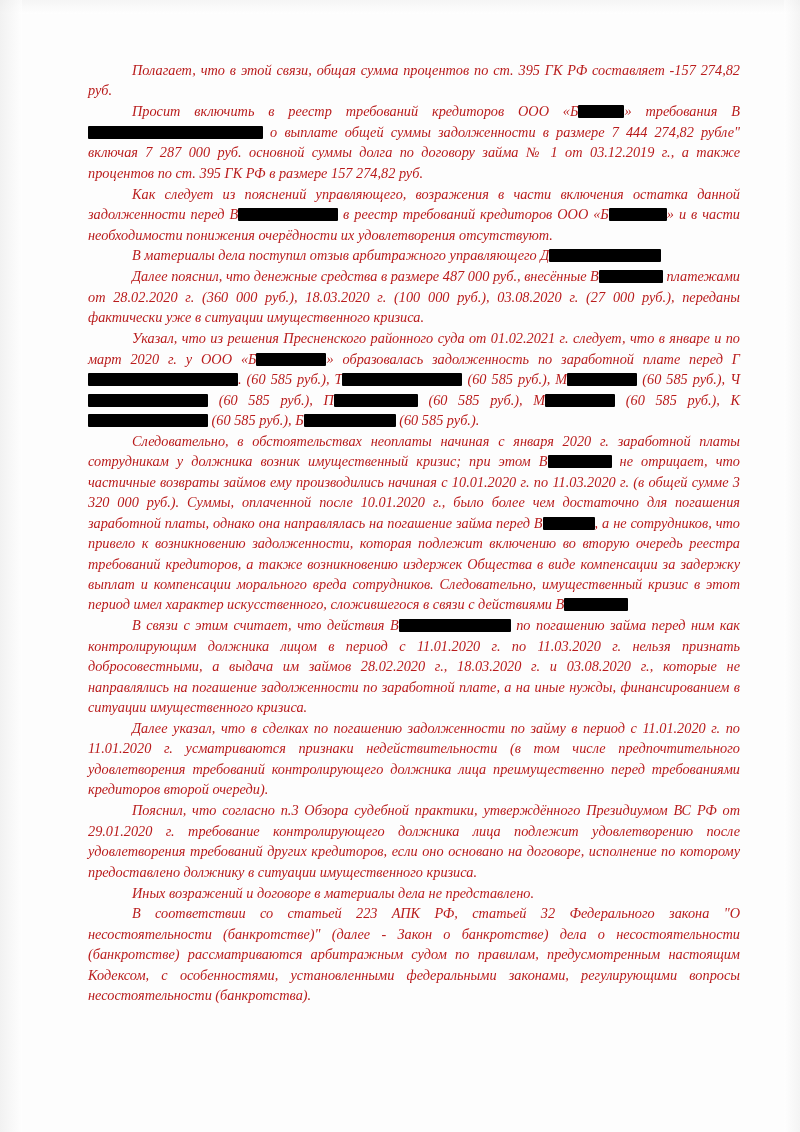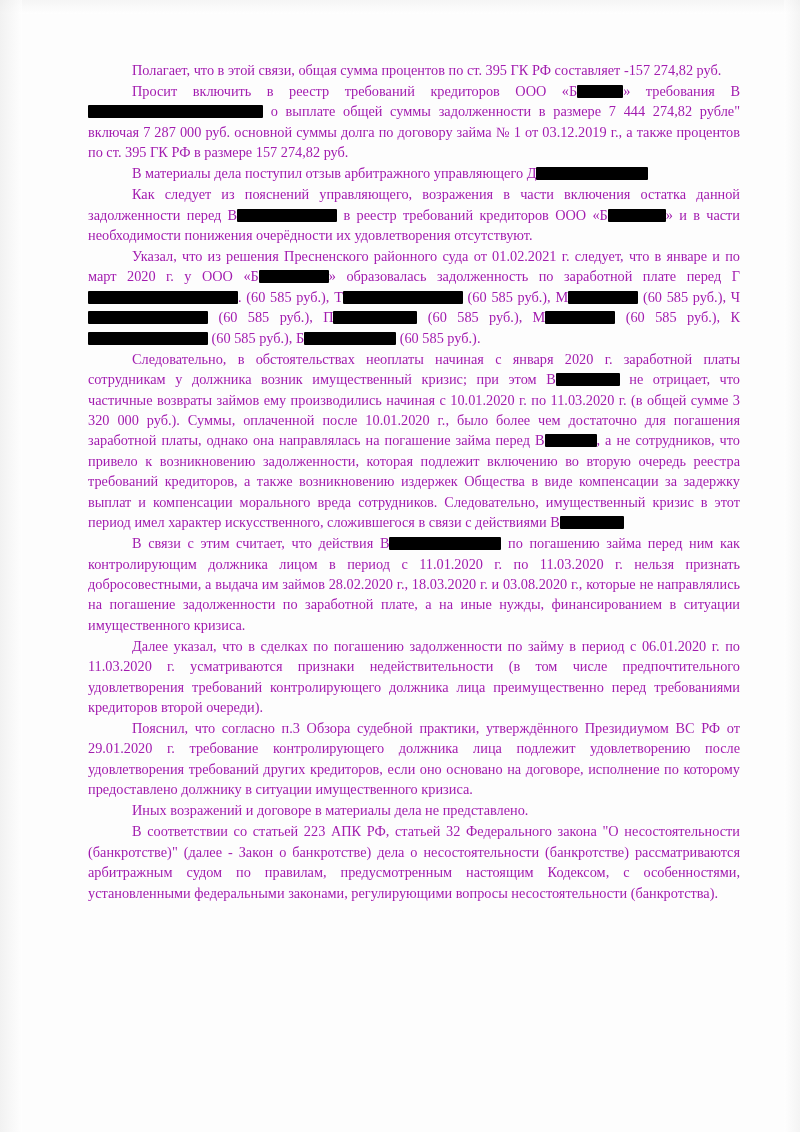--- a/index.html
+++ b/index.html
@@ -20,21 +20,22 @@
     height: 1132px;
     background: #fdfdfd;
     box-sizing: border-box;
     padding: 60px 60px 40px 88px;
   }
   .doc-body {
     font-size: 14.3px;
     line-height: 1.43;
     text-align: justify;
     text-justify: inter-word;
-    color: #a21caf;
+    color: #b91c1c;
+    font-style: italic;
   }
   p.para {
     margin: 0 0 0.5px 0;
     text-indent: 44px;
     text-align: justify;
   }
   p.para.last {
     margin-bottom: 12px;
   }
   
@@ -72,23 +73,24 @@
 <body>
 
 <div class="page">
   <div class="edge-top"></div>
   <div class="edge-left"></div>
   <div class="edge-right"></div>
 
   <div class="doc-body" id="doc-body">
       <p class="para">Полагает, что в этой связи, общая сумма процентов по ст. 395 ГК РФ составляет -157 274,82 руб.</p>
       <p class="para">Просит включить в реестр требований кредиторов ООО «Б<span class="rd h" style="width: 46px;"></span>» требования В<span class="rd h" style="width: 175px;"></span> о выплате общей суммы задолженности в размере 7 444 274,82 рубле" включая 7 287 000 руб. основной суммы долга по договору займа № 1 от 03.12.2019 г., а также процентов по ст. 395 ГК РФ в размере 157 274,82 руб.</p>
+      <p class="para">Как следует из пояснений управляющего, возражения в части включения остатка данной задолженности перед В<span class="rd h" style="width: 100px;"></span> в реестр требований кредиторов ООО «Б<span class="rd h" style="width: 58px;"></span>» и в части необходимости понижения очерёдности их удовлетворения отсутствуют.</p>
       <p class="para">В материалы дела поступил отзыв арбитражного управляющего Д<span class="rd h" style="width: 112px;"></span></p>
-      <p class="para">Как следует из пояснений управляющего, возражения в части включения остатка данной задолженности перед В<span class="rd h" style="width: 100px;"></span> в реестр требований кредиторов ООО «Б<span class="rd h" style="width: 58px;"></span>» и в части необходимости понижения очерёдности их удовлетворения отсутствуют.</p>
+      <p class="para">Далее пояснил, что денежные средства в размере 487 000 руб., внесённые В<span class="rd h" style="width: 64px;"></span> платежами от 28.02.2020 г. (360 000 руб.), 18.03.2020 г. (100 000 руб.), 03.08.2020 г. (27 000 руб.), переданы фактически уже в ситуации имущественного кризиса.</p>
       <p class="para">Указал, что из решения Пресненского районного суда от 01.02.2021 г. следует, что в январе и по март 2020 г. у ООО «Б<span class="rd h" style="width: 70px;"></span>» образовалась задолженность по заработной плате перед Г<span class="rd h" style="width: 150px;"></span>. (60 585 руб.), Т<span class="rd h" style="width: 120px;"></span> (60 585 руб.), М<span class="rd h" style="width: 70px;"></span> (60 585 руб.), Ч<span class="rd h" style="width: 120px;"></span> (60 585 руб.), П<span class="rd h" style="width: 84px;"></span> (60 585 руб.), М<span class="rd h" style="width: 70px;"></span> (60 585 руб.), К<span class="rd h" style="width: 120px;"></span> (60 585 руб.), Б<span class="rd h" style="width: 92px;"></span> (60 585 руб.).</p>
       <p class="para">Следовательно, в обстоятельствах неоплаты начиная с января 2020 г. заработной платы сотрудникам у должника возник имущественный кризис; при этом В<span class="rd h" style="width: 64px;"></span> не отрицает, что частичные возвраты займов ему производились начиная с 10.01.2020 г. по 11.03.2020 г. (в общей сумме 3 320 000 руб.). Суммы, оплаченной после 10.01.2020 г., было более чем достаточно для погашения заработной платы, однако она направлялась на погашение займа перед В<span class="rd h" style="width: 52px;"></span>, а не сотрудников, что привело к возникновению задолженности, которая подлежит включению во вторую очередь реестра требований кредиторов, а также возникновению издержек Общества в виде компенсации за задержку выплат и компенсации морального вреда сотрудников. Следовательно, имущественный кризис в этот период имел характер искусственного, сложившегося в связи с действиями В<span class="rd h" style="width: 64px;"></span></p>
       <p class="para">В связи с этим считает, что действия В<span class="rd h" style="width: 112px;"></span> по погашению займа перед ним как контролирующим должника лицом в период с 11.01.2020 г. по 11.03.2020 г. нельзя признать добросовестными, а выдача им займов 28.02.2020 г., 18.03.2020 г. и 03.08.2020 г., которые не направлялись на погашение задолженности по заработной плате, а на иные нужды, финансированием в ситуации имущественного кризиса.</p>
-      <p class="para">Далее указал, что в сделках по погашению задолженности по займу в период с 06.01.2020 г. по 11.03.2020 г. усматриваются признаки недействительности (в том числе предпочтительного удовлетворения требований контролирующего должника лица преимущественно перед требованиями кредиторов второй очереди).</p>
+      <p class="para">Далее указал, что в сделках по погашению задолженности по займу в период с 11.01.2020 г. по 11.01.2020 г. усматриваются признаки недействительности (в том числе предпочтительного удовлетворения требований контролирующего должника лица преимущественно перед требованиями кредиторов второй очереди).</p>
       <p class="para">Пояснил, что согласно п.3 Обзора судебной практики, утверждённого Президиумом ВС РФ от 29.01.2020 г. требование контролирующего должника лица подлежит удовлетворению после удовлетворения требований других кредиторов, если оно основано на договоре, исполнение по которому предоставлено должнику в ситуации имущественного кризиса.</p>
       <p class="para">Иных возражений и договоре в материалы дела не представлено.</p>
       <p class="para last">В соответствии со статьей 223 АПК РФ, статьей 32 Федерального закона "О несостоятельности (банкротстве)" (далее - Закон о банкротстве) дела о несостоятельности (банкротстве) рассматриваются арбитражным судом по правилам, предусмотренным настоящим Кодексом, с особенностями, установленными федеральными законами, регулирующими вопросы несостоятельности (банкротства).</p>
     </div>
 </div>
 
 </body></html>

